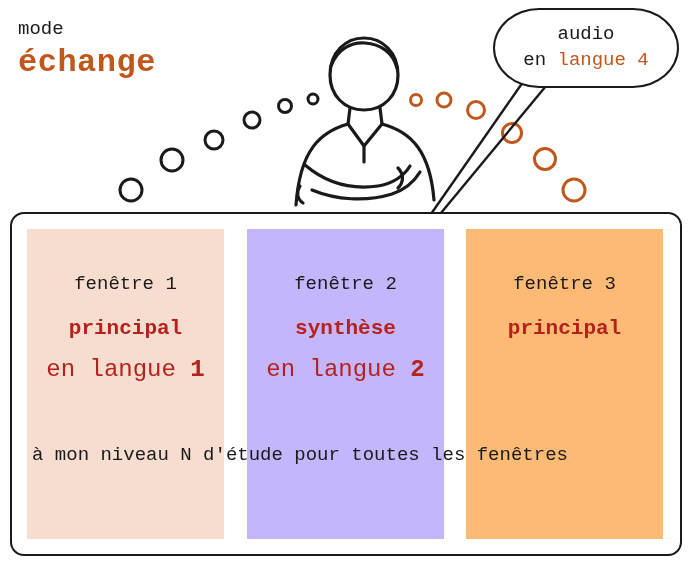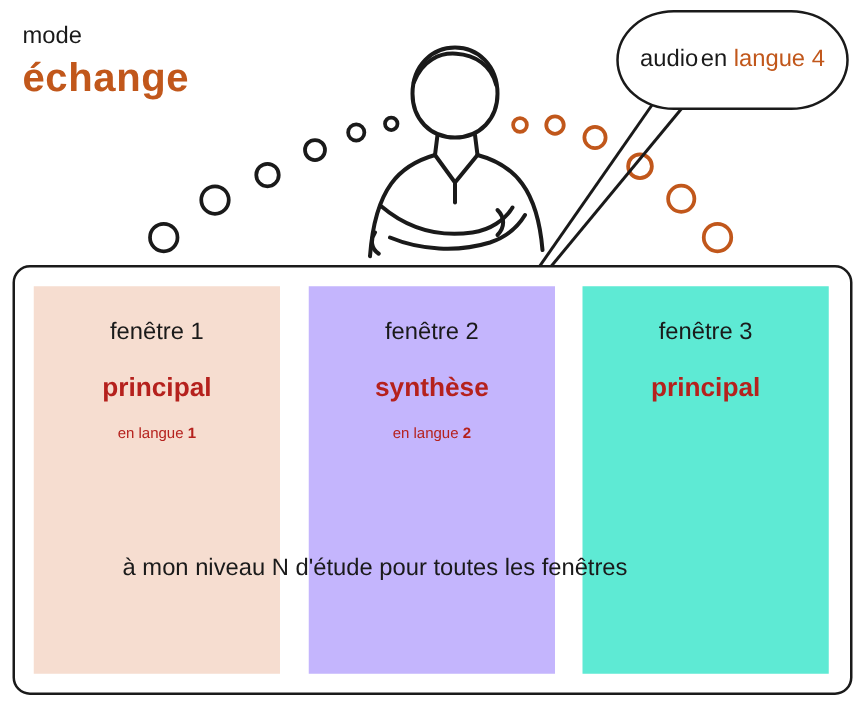--- a/index.html
+++ b/index.html
@@ -9,20 +9,21 @@
   }
   body {
     font-family: "Liberation Sans", sans-serif;
   }
   #canvas {
     position: relative;
     width: 692px;
     height: 568px;
     overflow: hidden;
     background: #ffffff;
+    font-family: Liberation Mono, monospace;
   }
 
   
   .mode-label {
     position: absolute;
     left: 18px;
     top: 18px;
     font-size: 19px;
     color: #1a1a1a;
   }
@@ -48,21 +49,21 @@
     background: #ffffff;
     box-sizing: border-box;
   }
   .bubble-text {
     position: absolute;
     left: 493px;
     top: 8px;
     width: 186px;
     height: 80px;
     display: flex;
-    flex-direction: row;
+    flex-direction: column;
     align-items: center;
     justify-content: center;
     gap: 2px;
     font-size: 19px;
     color: #1a1a1a;
     line-height: 1.25;
   }
   .bubble-text .orange { color: #c1571b; }
 
   
@@ -80,43 +81,43 @@
 
   .col {
     position: absolute;
     top: 229px;
     width: 197px;
     height: 310px;
     box-sizing: border-box;
   }
   .col.c1 { left: 27px;  background: #f6ddd0; }
   .col.c2 { left: 247px; background: #c4b5fd; }
-  .col.c3 { left: 466px; background: #5eead4; }
+  .col.c3 { left: 466px; background: #fdba74; }
 
   .col-inner {
     position: absolute;
     top: 0;
     left: 0;
     width: 197px;
-    padding-top: 26px;
+    padding-top: 44px;
     text-align: center;
   }
   .col-window {
     font-size: 19px;
     color: #1a1a1a;
     margin-bottom: 22px;
   }
   .col-role {
     font-size: 21px;
     font-weight: bold;
     color: #b5211d;
     margin-bottom: 16px;
   }
   .col-lang {
-    font-size: 12px;
+    font-size: 24px;
     color: #b5211d;
   }
   .col-lang b { color: #b5211d; font-weight: bold; }
 
   .footnote {
     position: absolute;
     left: 10px;
     top: 444px;
     width: 580px;
     text-align: center;

